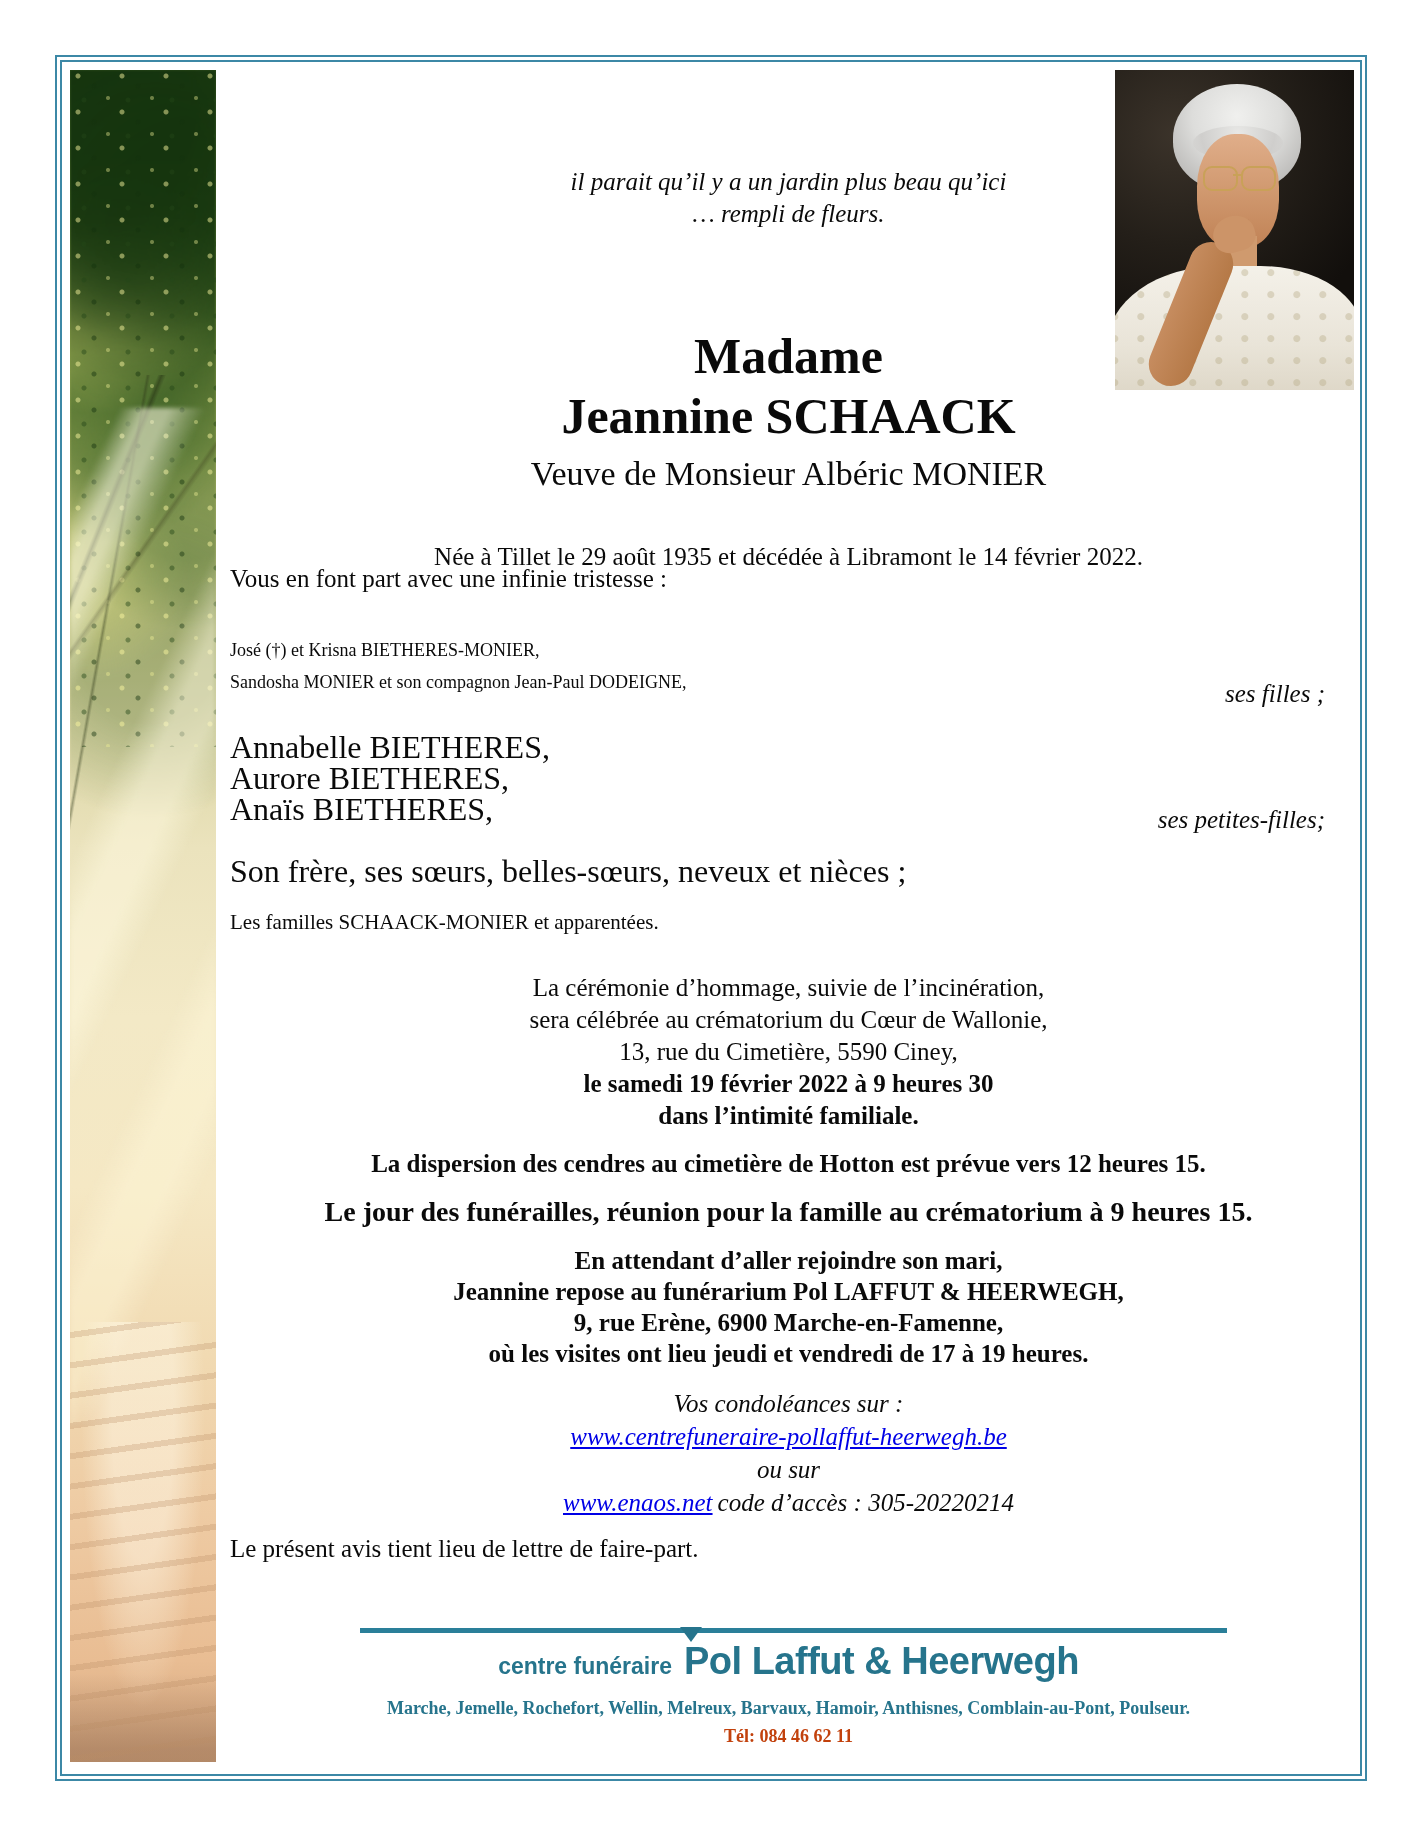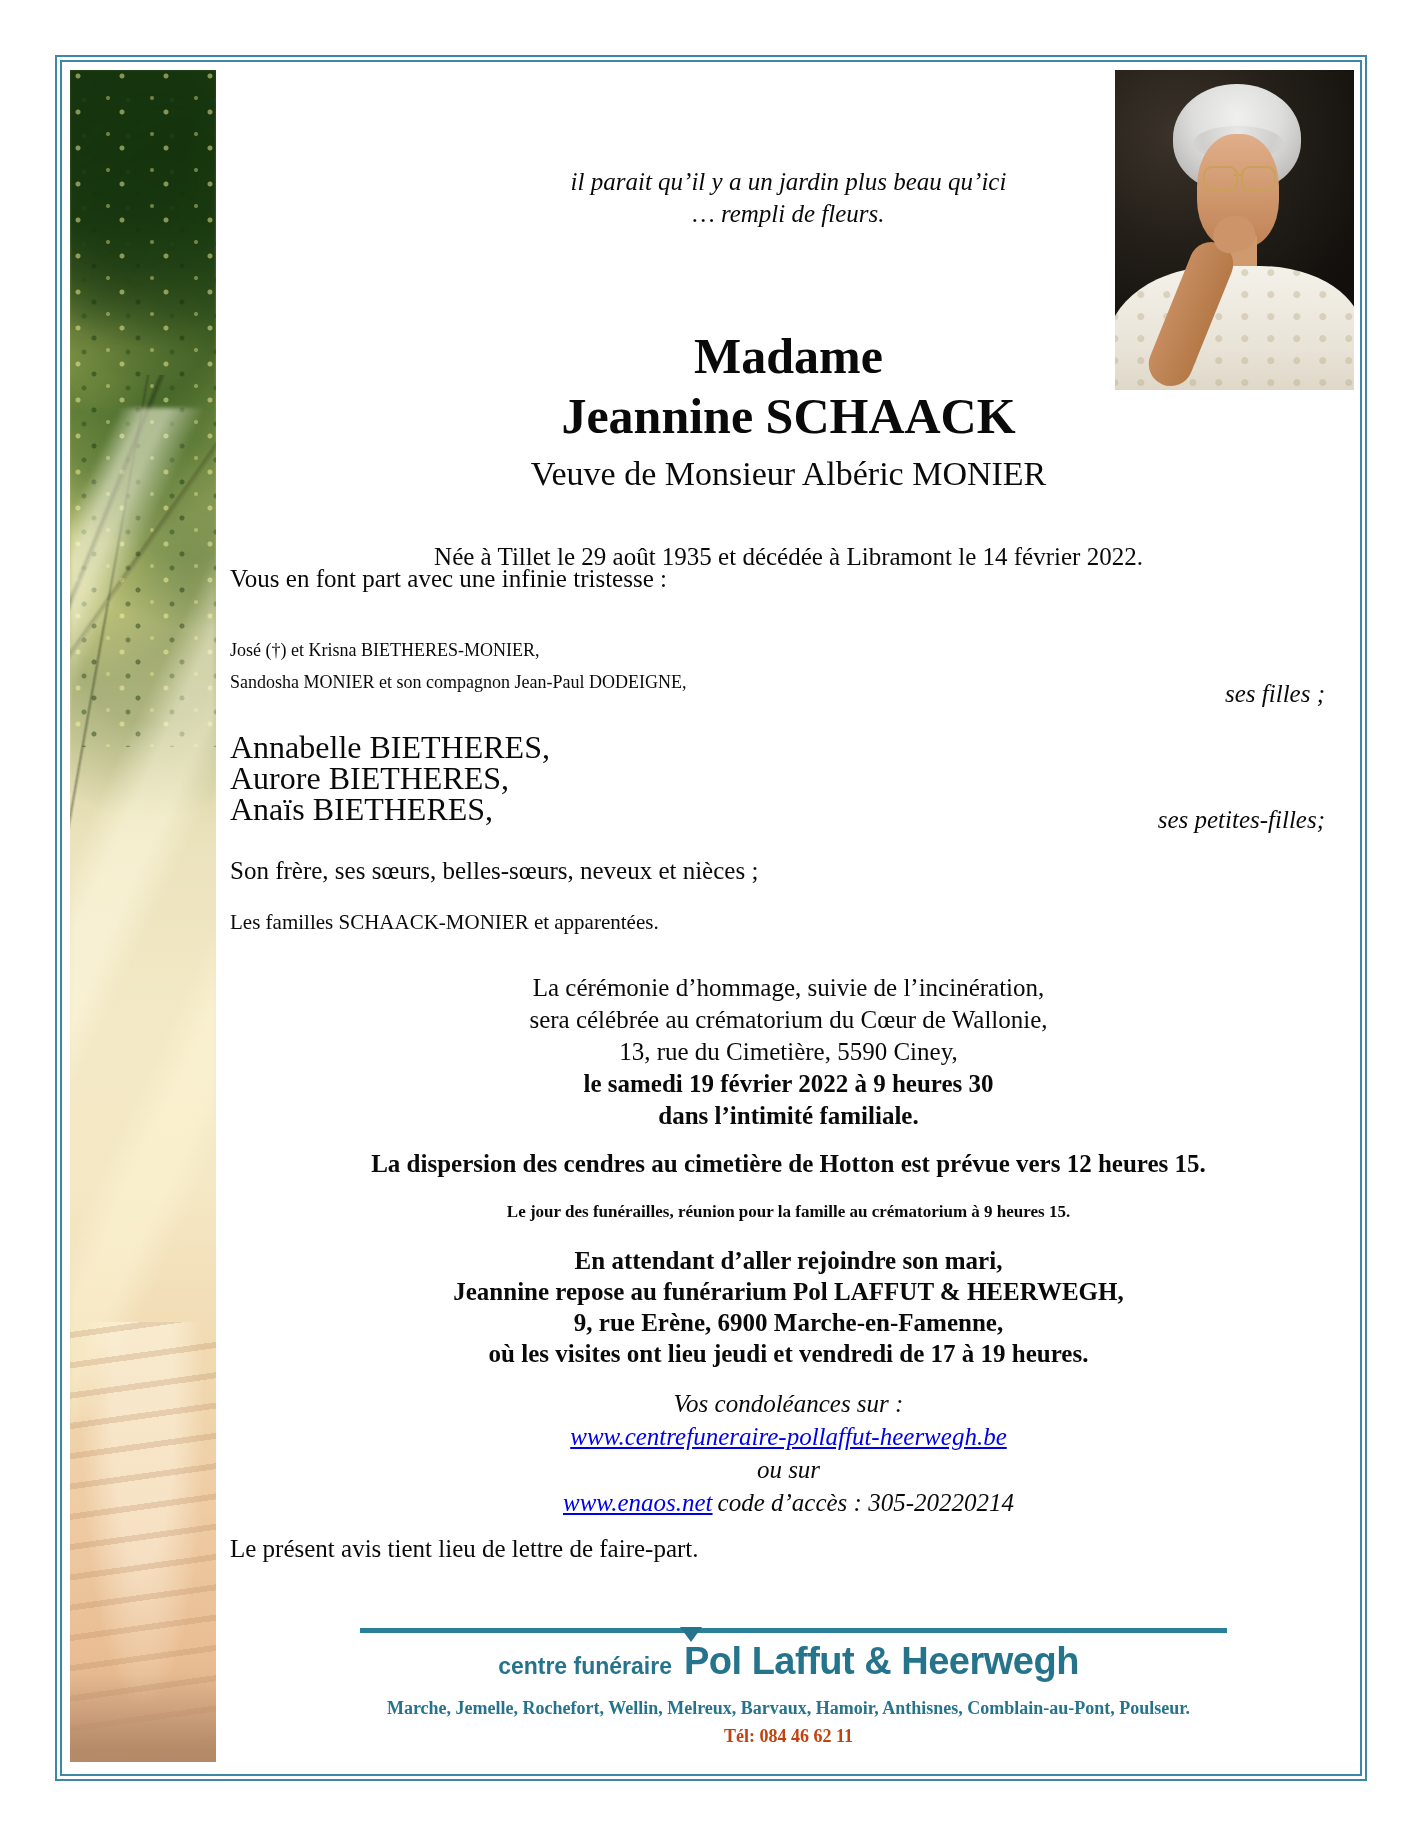--- a/index.html
+++ b/index.html
@@ -80,25 +80,25 @@
   .quote{top:166px;font-size:25px;line-height:32px;}
   .title1{top:326px;font-size:50px;line-height:60px;font-weight:bold;}
   .title2{top:386px;font-size:50px;line-height:60px;font-weight:bold;}
   .subtitle{top:452px;font-size:34px;line-height:44px;}
   .born{top:541px;font-size:25px;line-height:32px;}
   .intro{top:563px;font-size:25px;line-height:32px;}
   .daughters{top:634px;font-size:18px;line-height:32px;font-family:Liberation Serif, serif;}
   .lbl-filles{top:678px;font-size:25px;line-height:32px;}
   .granddaughters{top:732px;font-size:32px;line-height:31px;}
   .lbl-petites{top:804px;font-size:25px;line-height:32px;}
-  .frere{top:855px;font-size:25px;line-height:32px;}
+  .frere{top:855px;font-size:32px;line-height:32px;}
   .familles{top:906px;font-size:21px;line-height:32px;}
   .ceremony{top:972px;font-size:25px;line-height:32px;}
   .dispersion{top:1148px;font-size:25px;line-height:32px;}
-  .reunion{top:1196px;font-size:17px;line-height:32px;}
+  .reunion{top:1196px;font-size:28px;line-height:32px;}
   .funerarium{top:1245px;font-size:25px;line-height:31px;}
   .condol{top:1387px;font-size:25px;line-height:33px;}
   .avis{top:1533px;font-size:25px;line-height:32px;}
   .link{color:#0000e6;text-decoration:underline;font-style:italic;cursor:pointer;}
   .after-link{margin-left:5px;}
 
   
   .rule{position:absolute;left:144px;top:1628px;width:867px;height:5px;background:#2a7f99;}
   .brand-row{position:absolute;top:1640px;width:100%;text-align:center;font-family:"Liberation Sans",sans-serif;}
   .brand-prefix{font-size:23px;font-weight:600;color:#26748c;margin-right:12px;}

